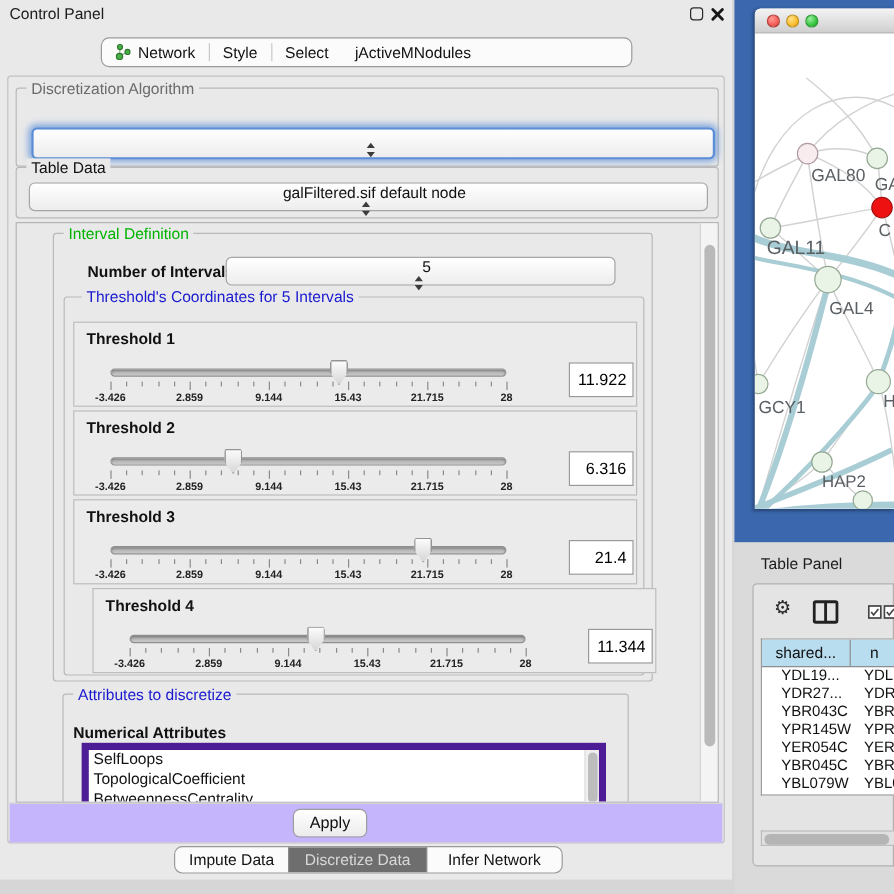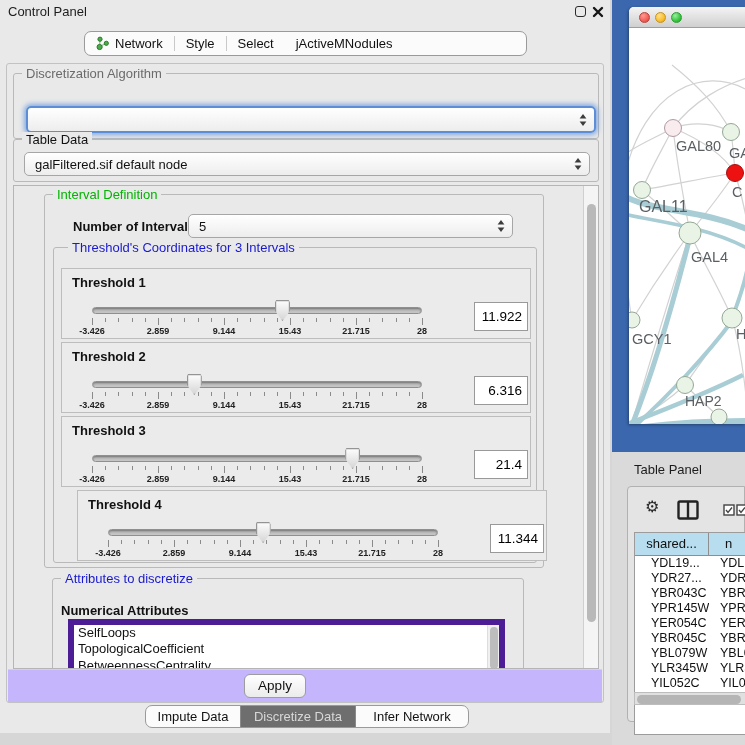--- a/index.html
+++ b/index.html
@@ -19,21 +19,21 @@
   .seg.dark { background:#6e6e6e; color:#d8d8d8; border-left:1px solid #8a8a8a; border-right:1px solid #8a8a8a; }
   .vsep { width:1px; height:15px; background:#c9c9c9; align-self:center; }
   .net-icon { margin-right:6px; display:inline-flex; }
 
   
   .cp-outer { position:absolute; left:6px; top:63px; width:598px; height:640px; border:1px solid #c2c2c2; border-radius:3px; background:#e9e9e9; }
 
   .tborder { position:absolute; border:1px solid #b9b9b9; border-radius:3px; }
   .tborder > .ttitle { position:absolute; top:-8px; left:8px; background:#e9e9e9; padding:0 4px; font-size:13px; }
 
-  .combo { position:absolute; background:linear-gradient(#ffffff,#ededed); border:1px solid #a6a6a6; border-radius:5px; font-size:13px; color:#111; display:flex; align-items:center; }
+  .combo { position:absolute; background:linear-gradient(#ffffff,#ededed); border:1px solid #a6a6a6; border-radius:5px; font-size:13px; color:#111; display:flex; align-items:center;flex-direction:column; }
   .combo .cval { padding-left:10px; flex:1; }
   .spinner { width:14px; display:flex; flex-direction:column; align-items:center; justify-content:center; gap:1px; margin-right:4px; }
   .spinner svg { display:block; }
   .combo.focused { border:2px solid #5b8ed6; box-shadow:0 0 5px 2px rgba(100,150,220,.75); }
 
   
   .scroll-area { position:absolute; left:6px; top:121px; width:586px; height:484px; border:1px solid #b5b5b5; background:#e9e9e9; overflow:hidden; }
   .vscroll { position:absolute; right:0; top:0; width:15px; height:100%; background:#f4f4f4; border-left:1px solid #cfcfcf; }
   .vscroll .thumb { position:absolute; left:2.5px; top:18px; width:9px; height:418px; background:#b9b9b9; border-radius:5px; }
 
@@ -76,21 +76,21 @@
   .net-content svg { display:block; }
 
   
   .table-region { position:absolute; left:612px; top:452px; width:133px; height:293px; background:#dadada; }
   .tp-title { position:absolute; left:22px; top:10px; font-size:13px; color:#1c1c1c; }
   .tp-panel { position:absolute; left:15px; top:34px; width:118px; height:236px; background:#e4e4e4; border:1px solid #b1b1b1; border-radius:4px 0 0 4px; }
   .tp-toolbar { position:absolute; left:0; top:0; width:100%; height:44px; }
   .gear { position:absolute; left:17px; top:12px; font-family:"DejaVu Sans", sans-serif; font-size:16px; color:#2b2b2b; line-height:16px; }
   .cols-icon { position:absolute; left:49px; top:13px; }
   .cb-icon { position:absolute; top:17px; }
-  .tp-table { position:absolute; left:6px; top:45px; width:112px; height:203px; background:#fff; border:1px solid #9c9c9c; border-right:none; overflow:hidden; }
+  .tp-table { position:absolute; left:6px; top:45px; width:112px; height:131px; background:#fff; border:1px solid #9c9c9c; border-right:none; overflow:hidden; }
   .tp-header { display:flex; height:23px; background:#b8ddef; border-bottom:1px solid #8e8e8e; font-size:13px; color:#111; }
   .tp-header .hc1 { width:74px; text-align:center; line-height:22px; border-right:1px solid #8e8e8e; }
   .tp-header .hc2 { flex:1; padding-left:16px; line-height:22px; }
   .tp-row { display:flex; height:15px; font-size:12.5px; color:#111; }
   .tp-row .c1 { width:74px; padding-left:16px; white-space:nowrap; overflow:hidden; }
   .tp-row .c2 { flex:1; padding-left:11px; white-space:nowrap; overflow:hidden; }
   .hscroll { position:absolute; left:6px; top:205px; width:112px; height:13px; background:#e0e0e0; border:1px solid #bdbdbd; border-right:none; }
   .hscroll .thumb { position:absolute; left:2px; top:1.5px; width:104px; height:9px; background:#b5b5b5; border-radius:5px; }
 </style>
 </head>
@@ -168,21 +168,21 @@
           <span class="cval">5</span>
           <span class="spinner">
             <svg width="8" height="12" viewBox="0 0 8 12">
                 <path d="M4,0 L7.4,4.4 L0.6,4.4 Z" fill="#3c3c3c"></path>
                 <path d="M4,12 L7.4,7.6 L0.6,7.6 Z" fill="#3c3c3c"></path>
               </svg>
           </span>
         </div>
 
         <div class="tborder group-blue" style="left:8px; top:52px; width:484px; height:316px;">
-          <span class="ttitle" style="left:14px;">Threshold's Coordinates for 3 Intervals</span>
+          <span class="ttitle" style="left:14px;">Threshold's Coordinates for 5 Intervals</span>
           <div id="threshold-rows">
               <div class="th-row" style="top: 20px;">
                 <div class="th-label">Threshold 1</div>
                 <div class="th-track"></div>
                 <div class="tick major" style="left: 30px;"></div>
                 <div class="tick minor" style="left: 43.2px;"></div>
                 <div class="tick minor" style="left: 56.4px;"></div>
                 <div class="tick minor" style="left: 69.6px;"></div>
                 <div class="tick minor" style="left: 82.8px;"></div>
                 <div class="tick major" style="left: 96px;"></div>

